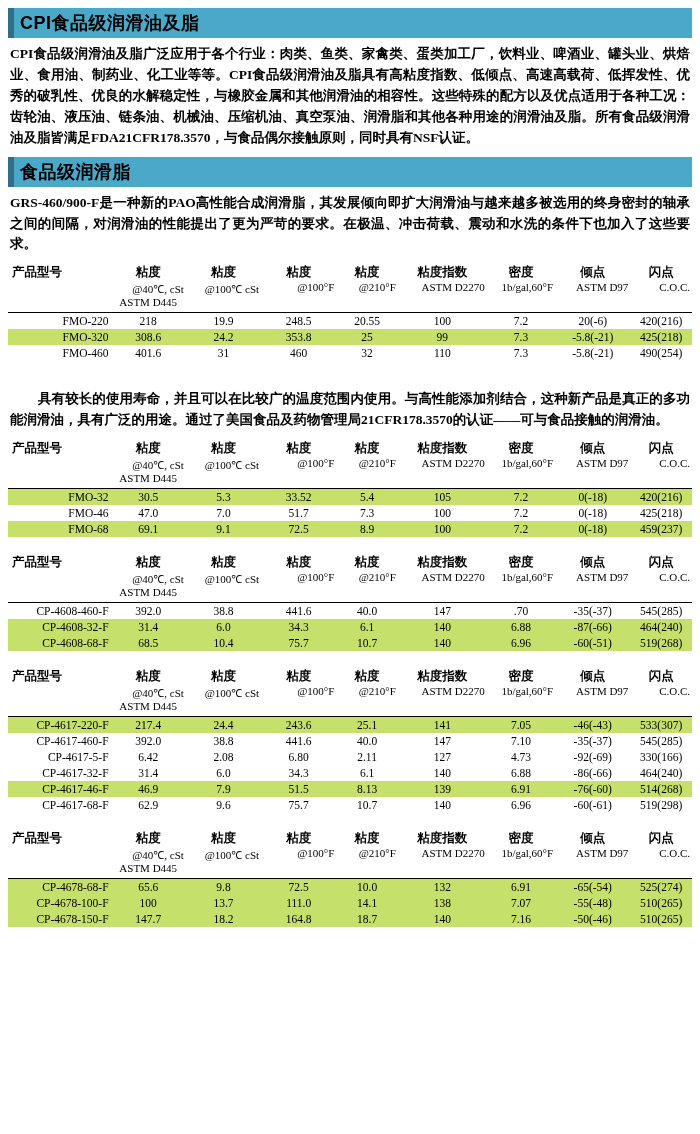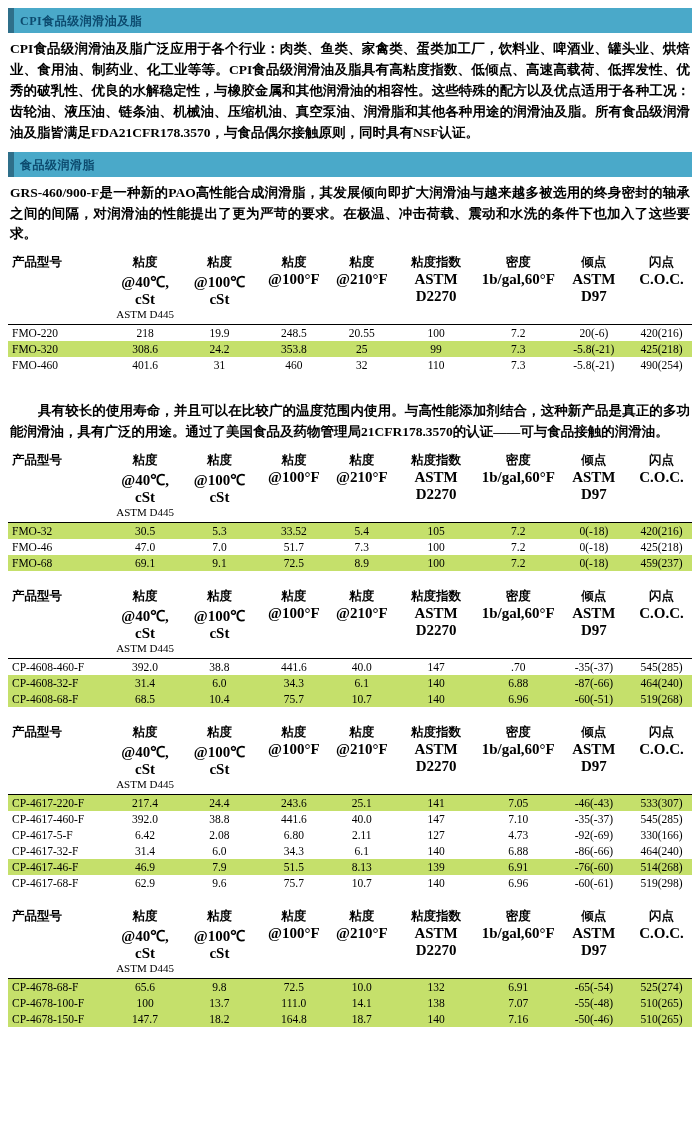--- a/index.html
+++ b/index.html
@@ -18,24 +18,24 @@
     box-sizing: border-box;
     padding: 6px 8px 4px 8px;
   }
   .section-header {
     background: #4aa9c9;
     border-left: 6px solid #2f6f8a;
     padding: 3px 6px;
     margin: 2px 0 6px 0;
   }
   .section-header .title {
-    font-family: Liberation Serif, serif;
+    font-family: Liberation Sans, sans-serif;
     font-weight: bold;
-    font-size: 12px;
-    color: #0c4a6e;
+    font-size: 18px;
+    color: #000000;
     letter-spacing: 0.5px;
   }
   .para {
     font-size: 13.5px;
     line-height: 1.55;
     font-weight: bold;
     text-align: justify;
     text-justify: inter-ideograph;
     margin: 0 0 8px 0;
     padding: 0 2px;
@@ -60,36 +60,36 @@
     text-align: center;
     font-size: 12px;
     padding-bottom: 0;
     margin-left: 22px;
   }
   table.spec thead th.colhead-left {
     text-align: left;
     padding-left: 4px;
   }
   .hdr-line1 { display: block; font-size: 12.5px; font-weight: bold; }
-  .hdr-line2 { display: block; font-size: 15px; font-weight: bold; }
+  .hdr-line2 { display: block; font-size: 11px; font-weight: normal; text-align: right; }
   .hdr-line3 { display: block; font-size: 11px; font-weight: normal; }
   .hdr-rule td {
     border-bottom: 1.2px solid #000;
     height: 2px;
     padding: 0;
   }
   table.spec tbody td {
     text-align: center;
     font-size: 11.5px;
     height: 16px;
     line-height: 16px;
     padding: 0 2px;
   }
   table.spec tbody td.model {
-    text-align: left;
+    text-align: right;
     padding-left: 4px;
     font-size: 11.5px;
   }
   tr.hl td {
     background: #c5e06b;
   }
   .spacer-sm { height: 10px; }
 </style>
 </head>
 <body>

